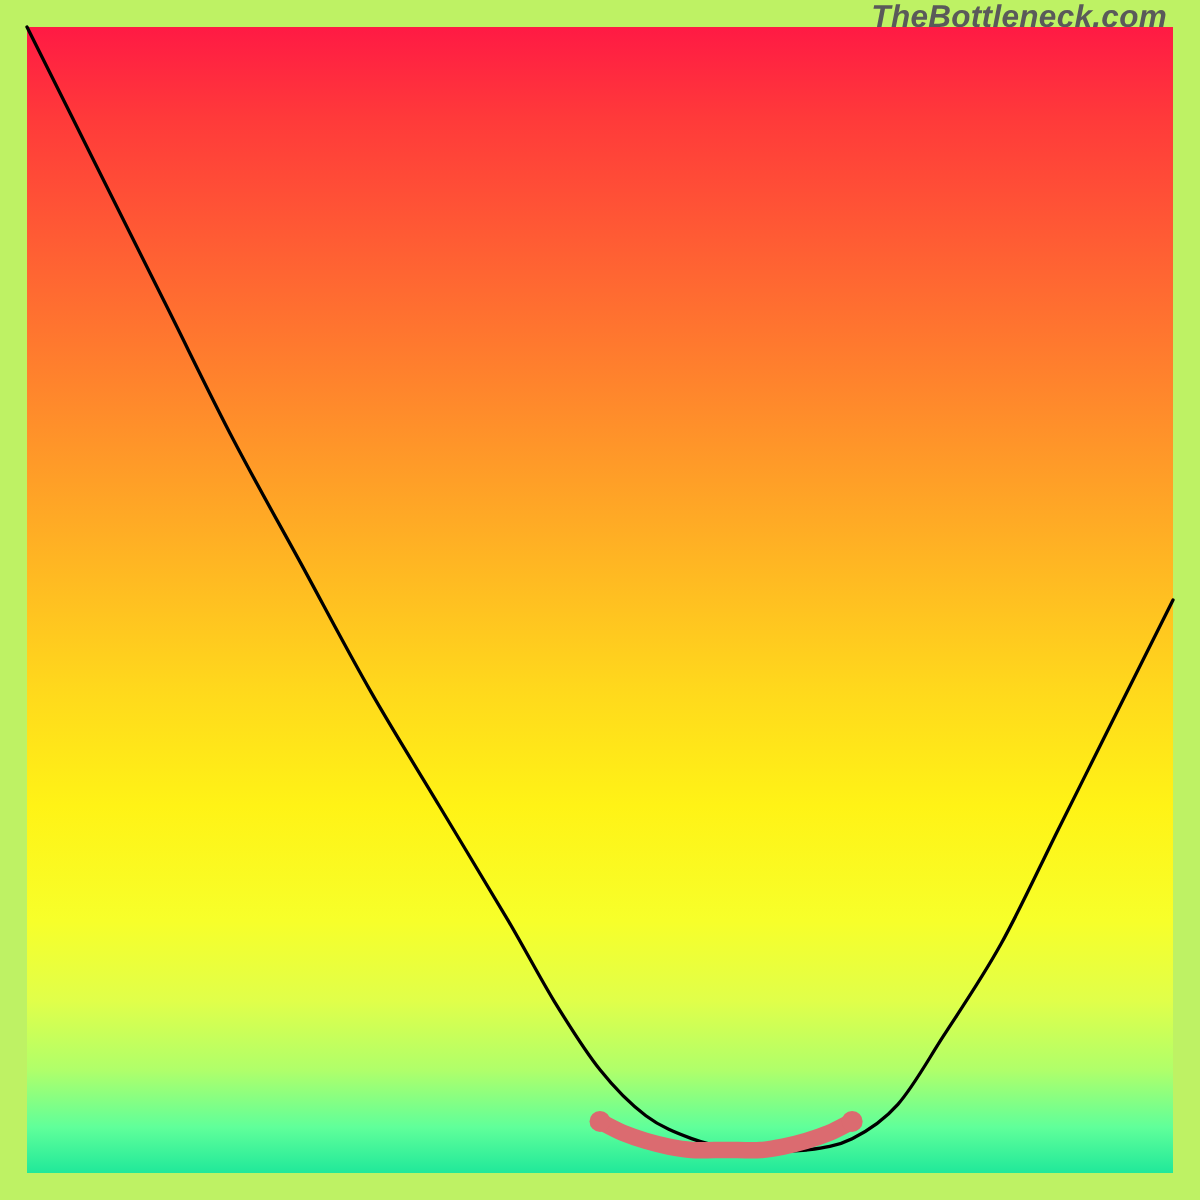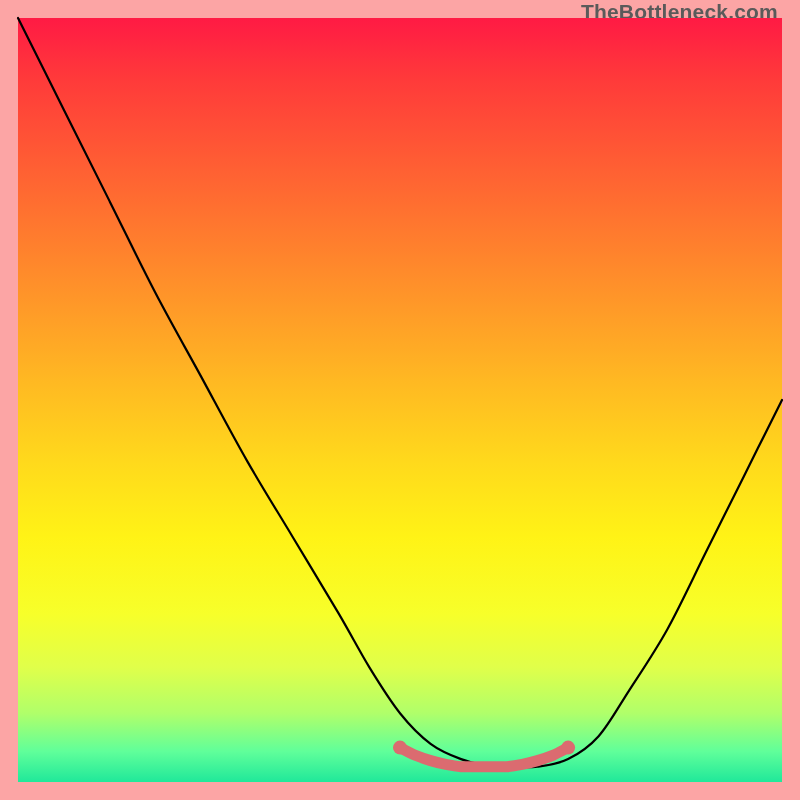--- a/index.html
+++ b/index.html
@@ -7,21 +7,22 @@
     padding: 0;
     width: 800px;
     height: 800px;
     overflow: hidden;
     background: #000;
   }
   .frame {
     position: relative;
     width: 800px;
     height: 800px;
-    background: #fca5a5;
+    background: #bef264;
+    font-style: italic;
   }
   .plot-area {
     position: absolute;
     left: 18px;
     top: 18px;
     width: 764px;
     height: 764px;
     background: linear-gradient(to bottom,
       #ff1a44 0%,
       #ff3a3a 8%,

